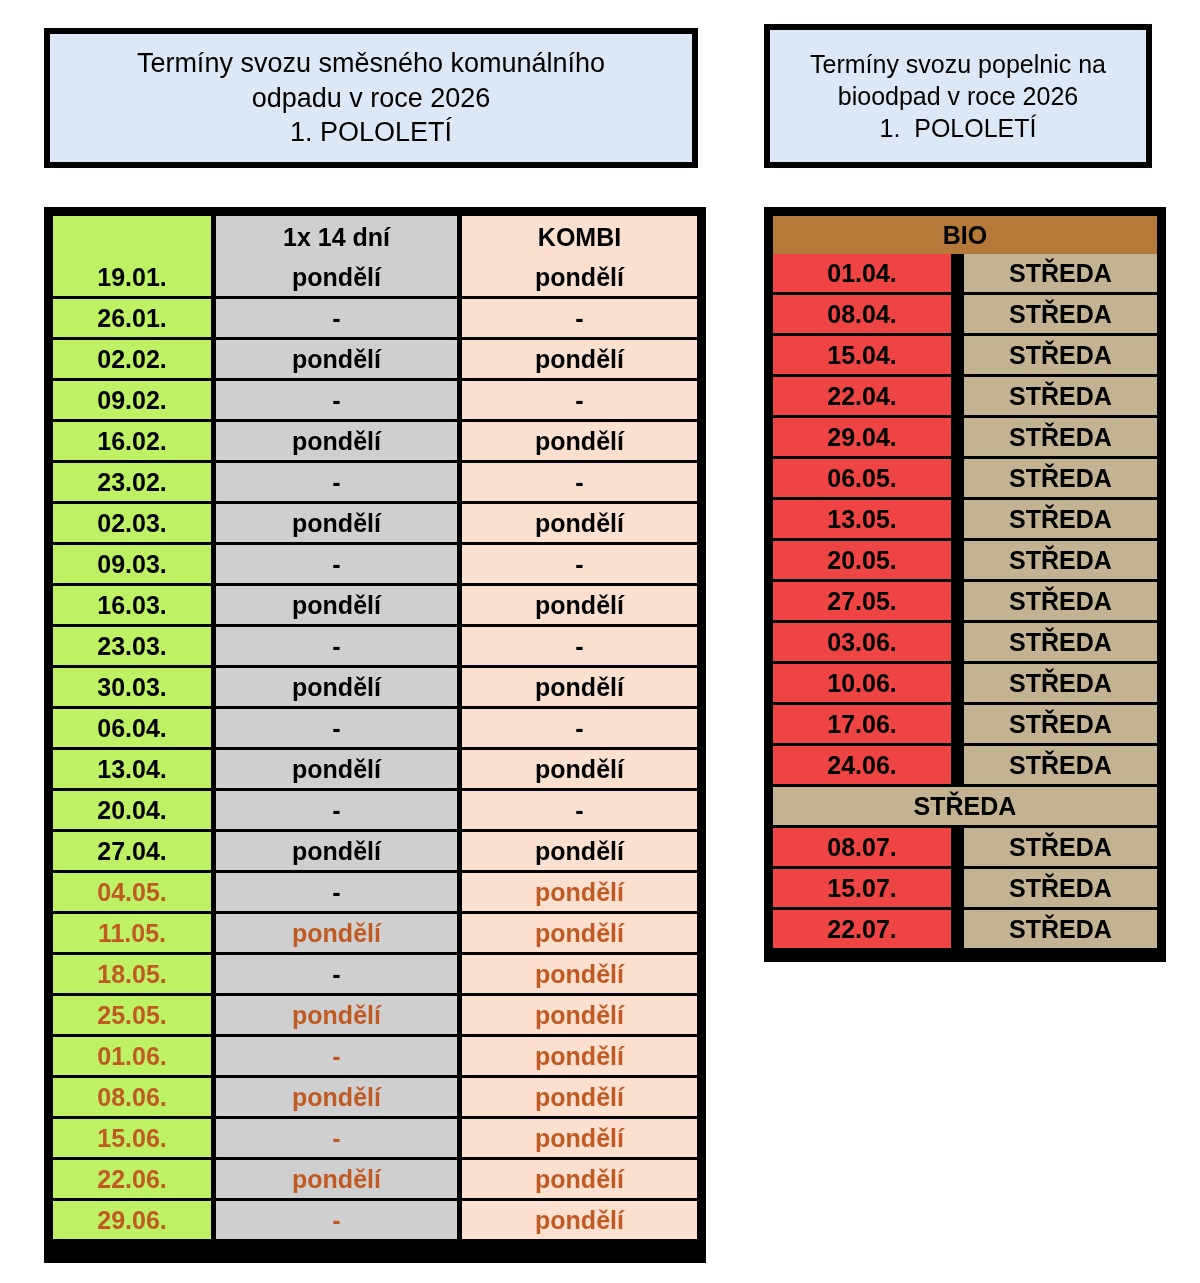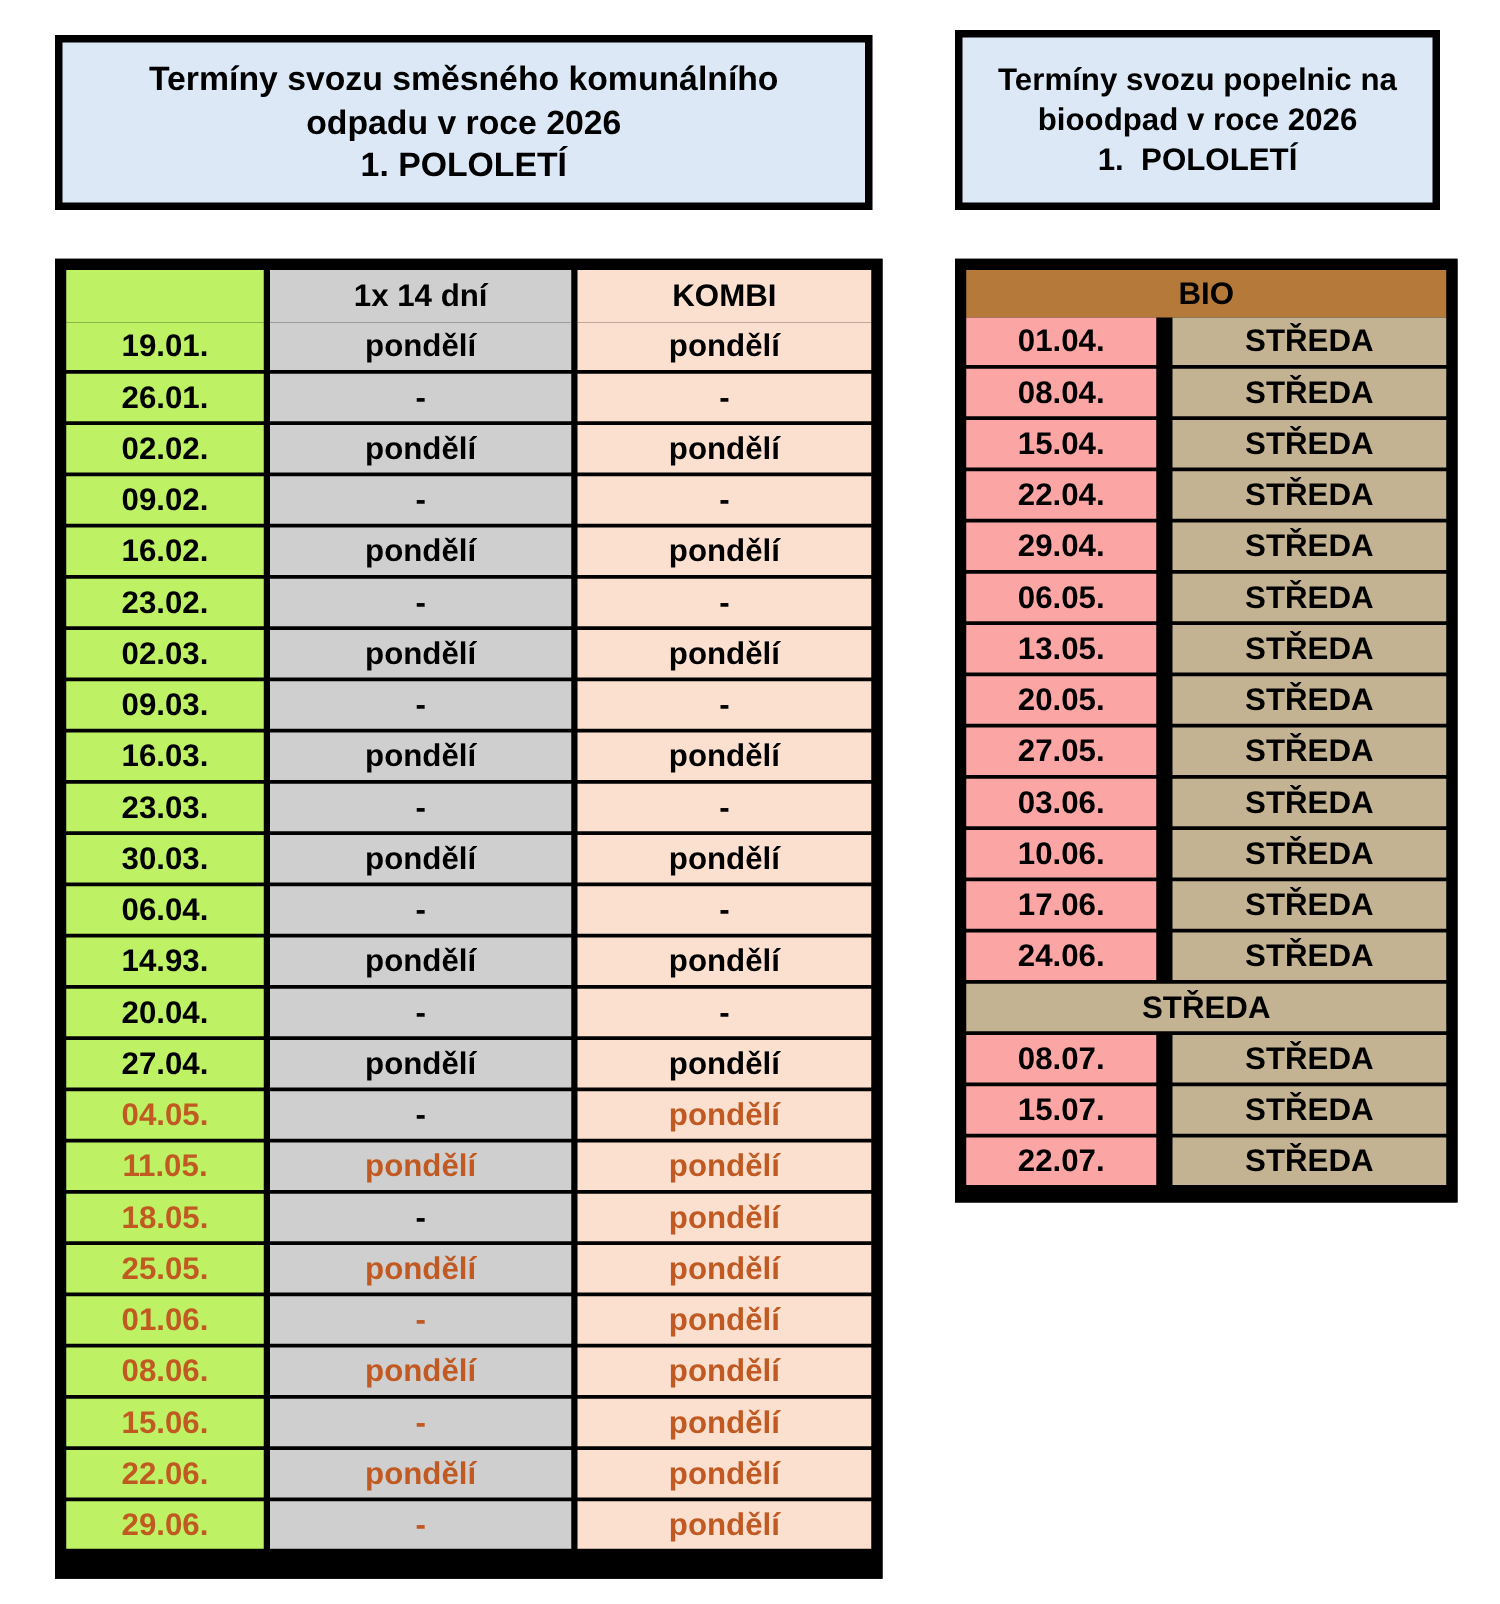--- a/index.html
+++ b/index.html
@@ -15,21 +15,21 @@
     overflow: hidden;
   }
 
   
   .banner {
     position: absolute;
     background: #dce8f6;
     border: 6px solid #000000;
     box-sizing: border-box;
     text-align: center;
-    font-weight: bold;
+    font-weight: normal;
     color: #000000;
     display: flex;
     flex-direction: column;
     justify-content: center;
   }
   .banner .bline {
     line-height: 1.28;
     white-space: pre;
   }
 
@@ -94,21 +94,21 @@
   
   #table-bio {
     left: 764px;
     top: 207px;
     width: 402px;
     height: 755px;
   }
   #table-bio .trow { height: 38px; }
   #table-bio .tcell { font-size: 25px; }
   #table-bio .c-biohdr { width: 100%; background: #b5793a; }
-  #table-bio .c-date { width: 152px; background: #fca5a5; margin-right: 13px; }
+  #table-bio .c-date { width: 178px; background: #ef4444; margin-right: 13px; }
   #table-bio .c-day  { flex: 1 1 auto;  background: #c3b393; }
   #table-bio .hdr-row { height: 38px; }
 
   .hl { color: #c05a22; }
 </style>
 </head>
 <body>
 
 <div class="banner" id="banner-left">
   <div class="bline">Termíny svozu směsného komunálního</div>
@@ -183,21 +183,21 @@
         <div class="tcell c-date">30.03.</div>
         <div class="tcell c-week">pondělí</div>
         <div class="tcell c-kombi">pondělí</div>
       </div>
       <div class="trow">
         <div class="tcell c-date">06.04.</div>
         <div class="tcell c-week">-</div>
         <div class="tcell c-kombi">-</div>
       </div>
       <div class="trow">
-        <div class="tcell c-date">14.93.</div>
+        <div class="tcell c-date">13.04.</div>
         <div class="tcell c-week">pondělí</div>
         <div class="tcell c-kombi">pondělí</div>
       </div>
       <div class="trow">
         <div class="tcell c-date">20.04.</div>
         <div class="tcell c-week">-</div>
         <div class="tcell c-kombi">-</div>
       </div>
       <div class="trow">
         <div class="tcell c-date">27.04.</div>

